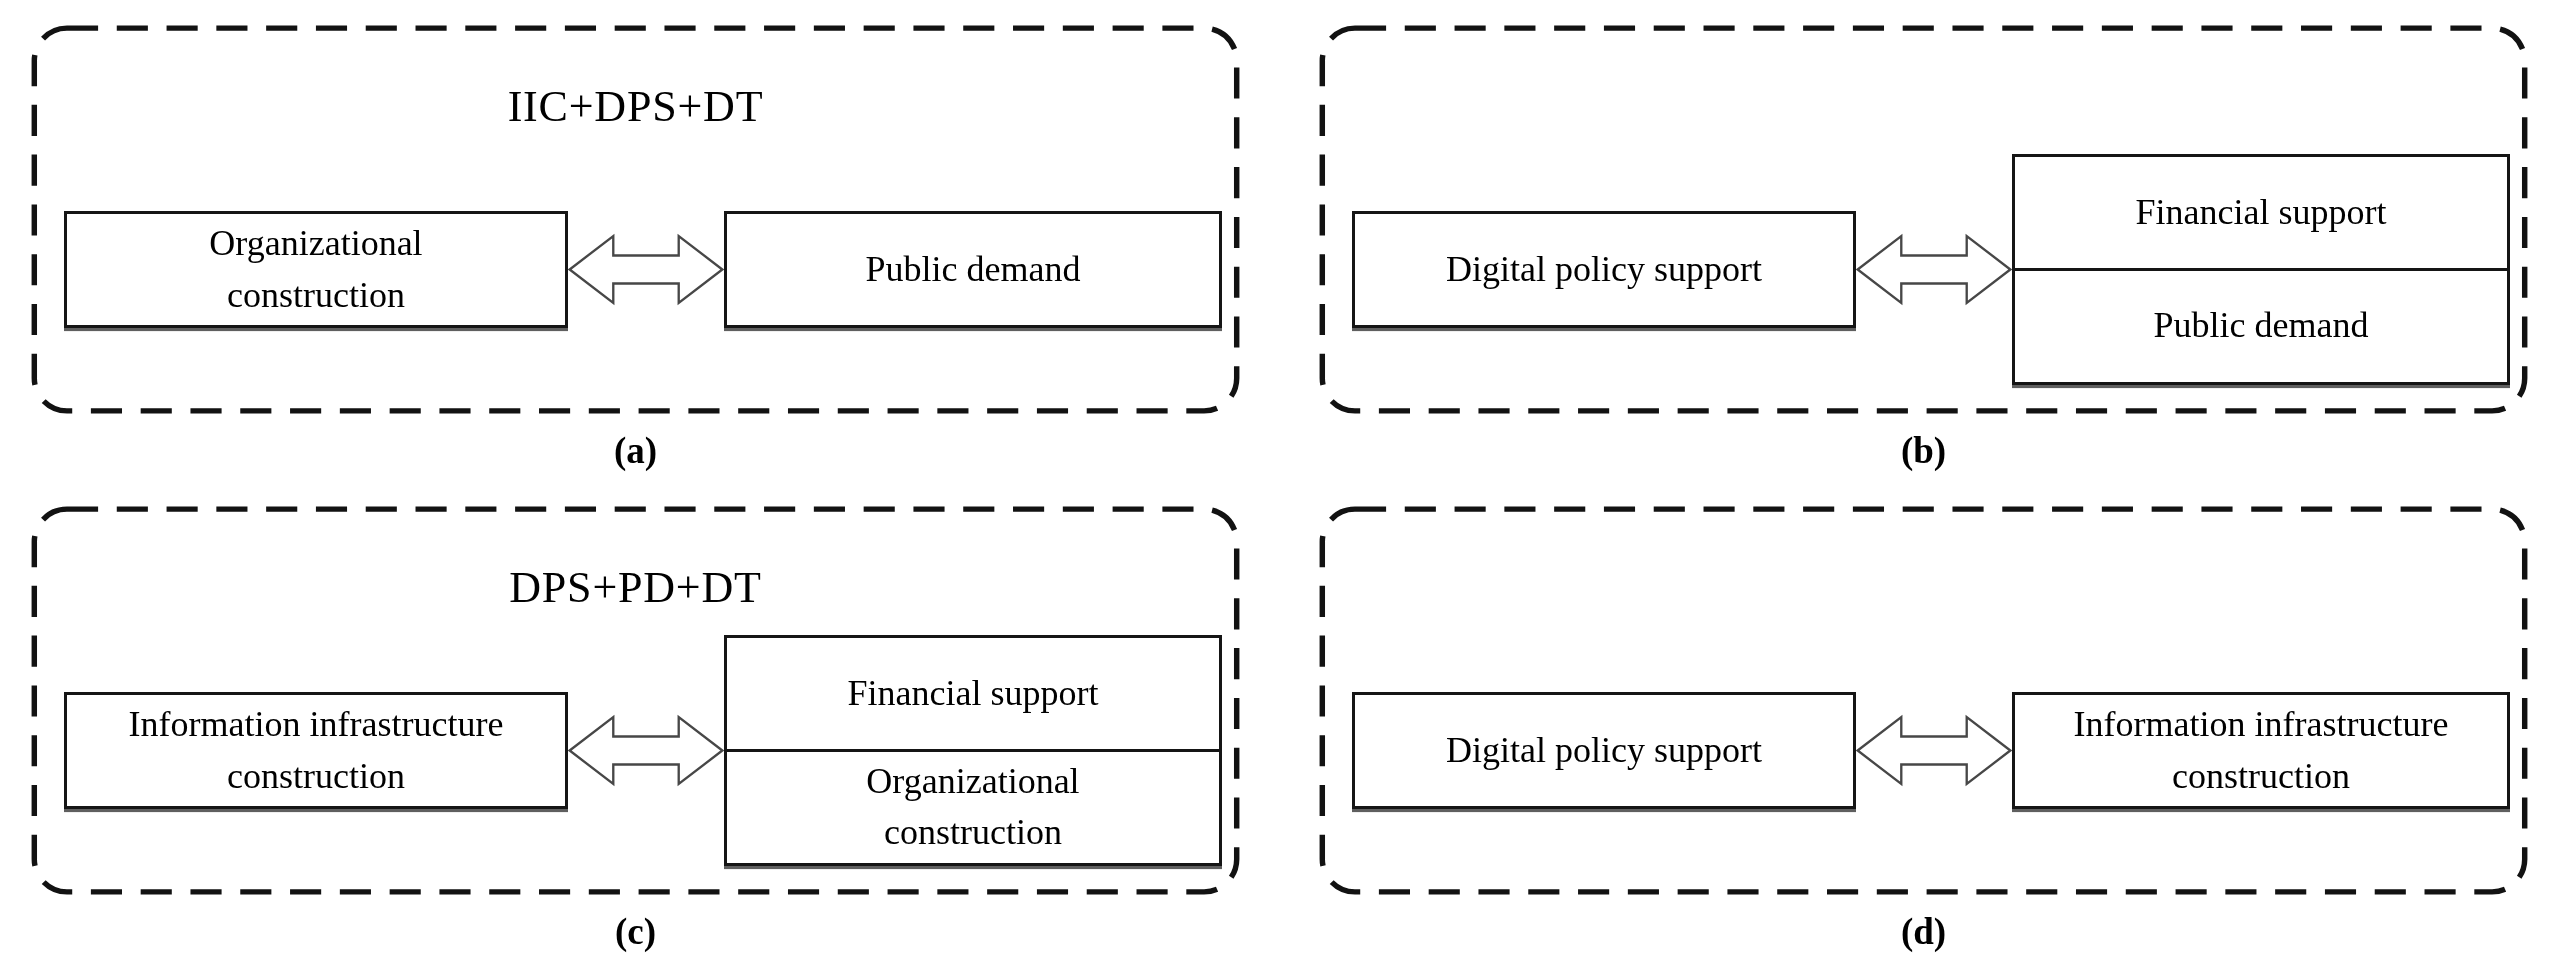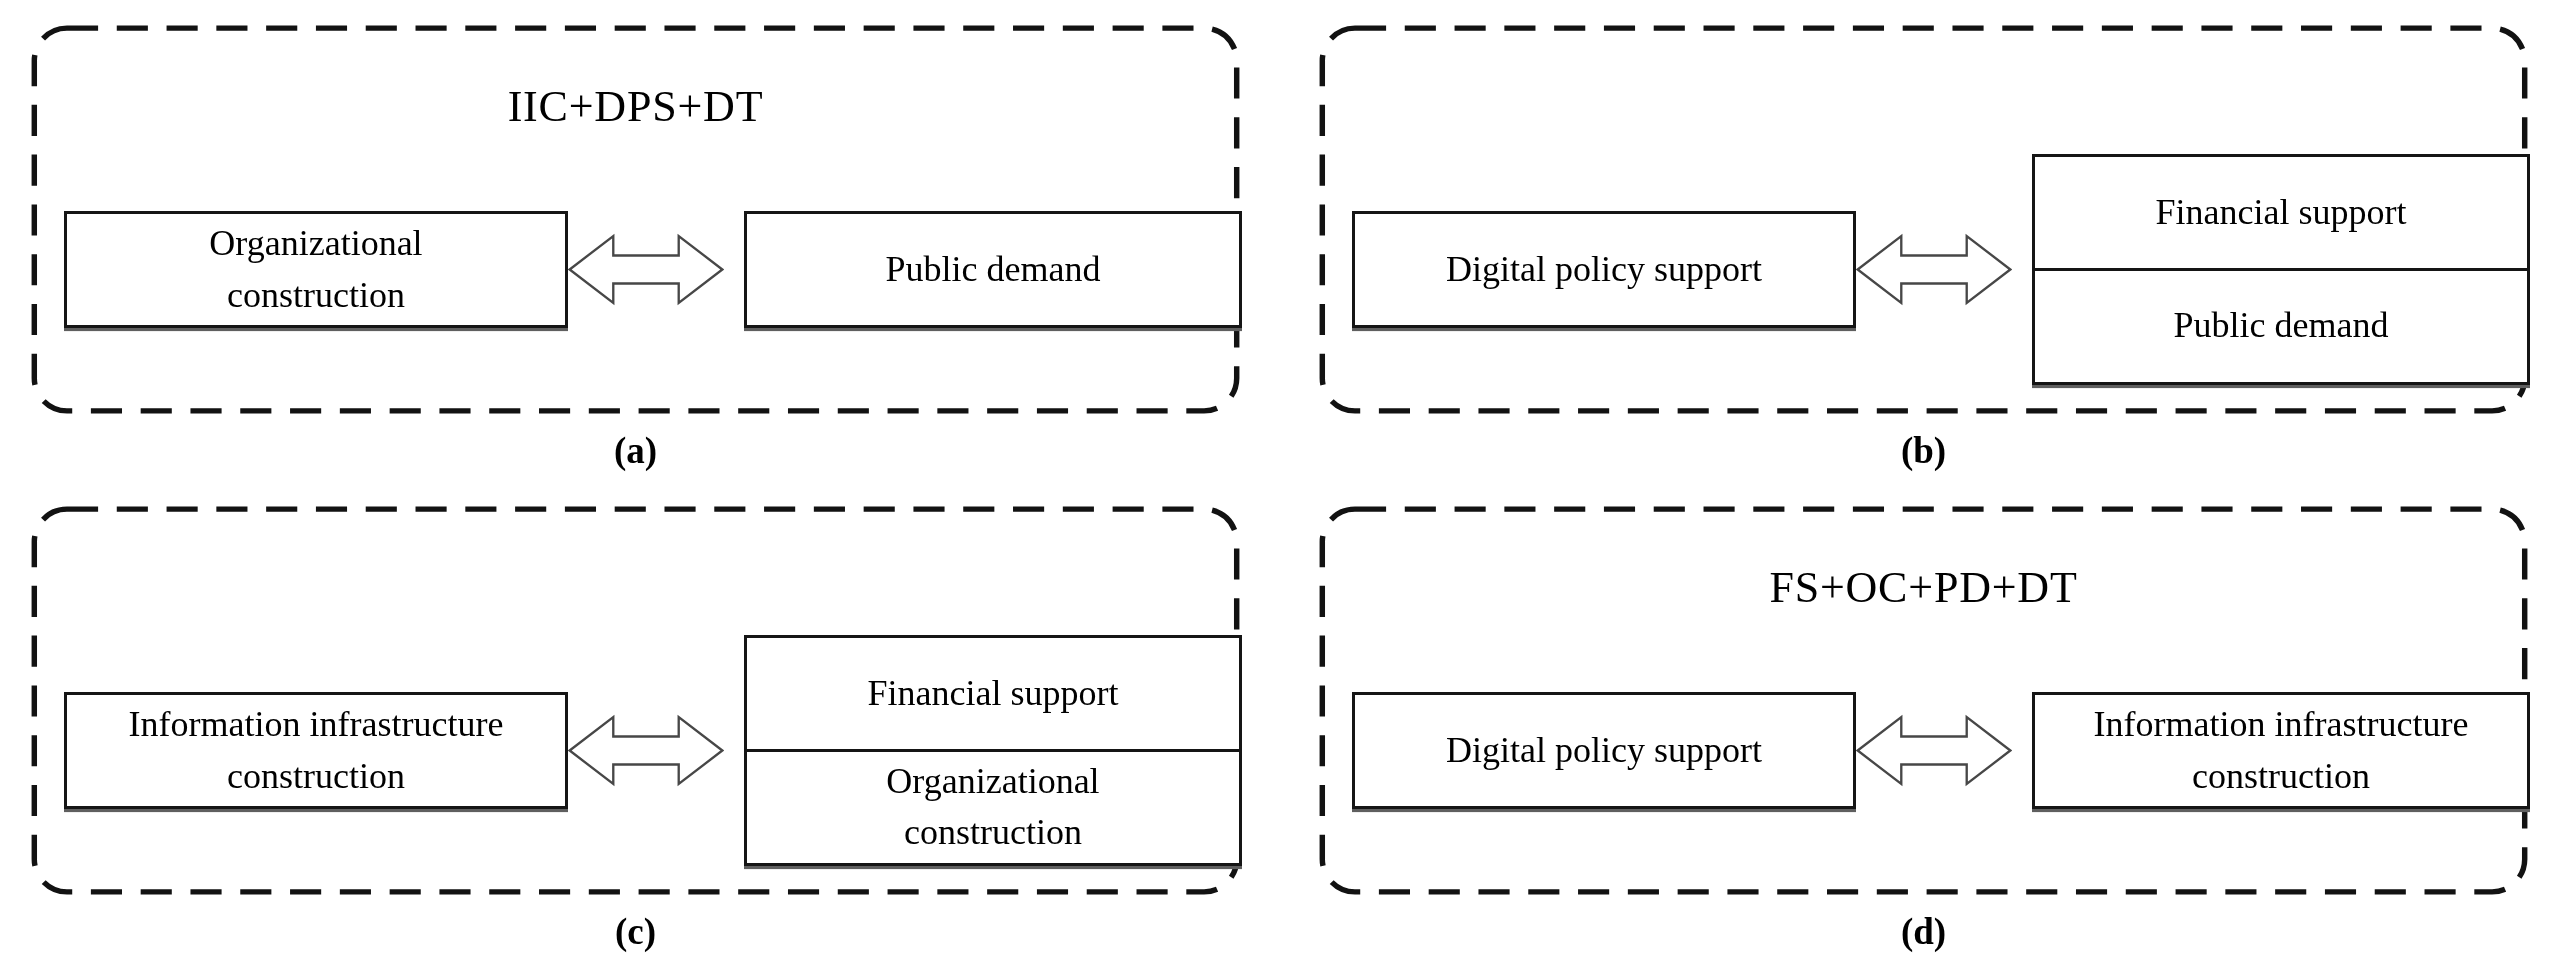--- a/index.html
+++ b/index.html
@@ -98,21 +98,20 @@
     fill: #ffffff;
     stroke: #474747;
     stroke-width: 3;
     stroke-linejoin: miter;
   }
   .right-col {
     width: 498px;
     flex: none;
     display: flex;
     flex-direction: column;
-    margin-left: 20px;
   }
   .right-col .box {
     width: 100%;
     height: 117px;
   }
   .right-col .box + .box {
     margin-top: -3.9px;
   }
   .caption {
     position: absolute;
@@ -166,20 +165,21 @@
       </div>
     </div>
     <div class="caption">(b)</div>
   </div>
 
   <div class="panel">
     <div class="frame">
       <svg class="dash" viewBox="0 0 1553.5 500" width="1209" height="389">
         <rect class="dashrect" x="4" y="4" rx="42"></rect>
       </svg>
+      <div class="title">DPS+PD+DT</div>
       <div class="content">
         <div class="box left-box">Information infrastructure
 construction</div>
         <svg class="arrow" viewBox="0 0 200 104">
           <polygon points="2,52 58,9 58,34 142,34 142,9 198,52 142,95 142,70 58,70 58,95"></polygon>
         </svg>
         <div class="right-col">
           <div class="box">Financial support</div>
           <div class="box">Organizational
 construction</div>
@@ -187,21 +187,20 @@
       </div>
     </div>
     <div class="caption">(c)</div>
   </div>
 
   <div class="panel">
     <div class="frame">
       <svg class="dash" viewBox="0 0 1553.5 500" width="1209" height="389">
         <rect class="dashrect" x="4" y="4" rx="42"></rect>
       </svg>
-      <div class="title">FS+OC+PD+DT</div>
       <div class="content">
         <div class="box left-box">Digital policy support</div>
         <svg class="arrow" viewBox="0 0 200 104">
           <polygon points="2,52 58,9 58,34 142,34 142,9 198,52 142,95 142,70 58,70 58,95"></polygon>
         </svg>
         <div class="right-col">
           <div class="box">Information infrastructure
 construction</div>
         </div>
       </div>

